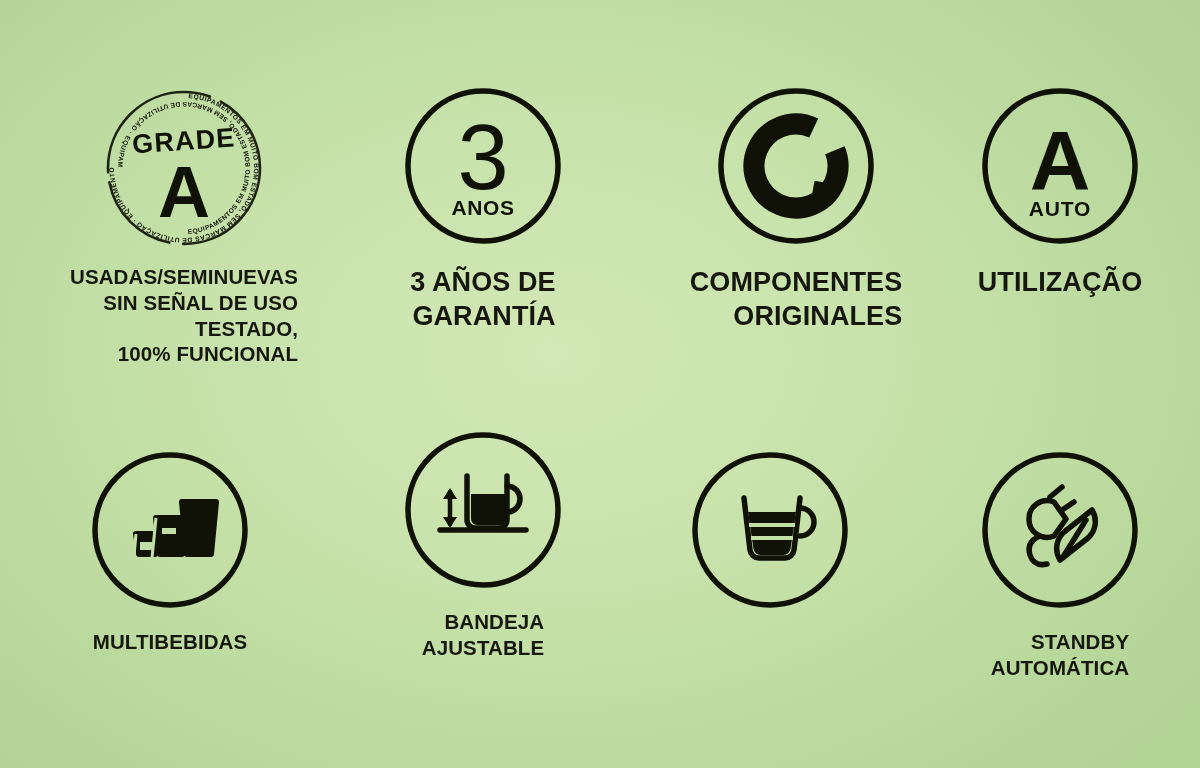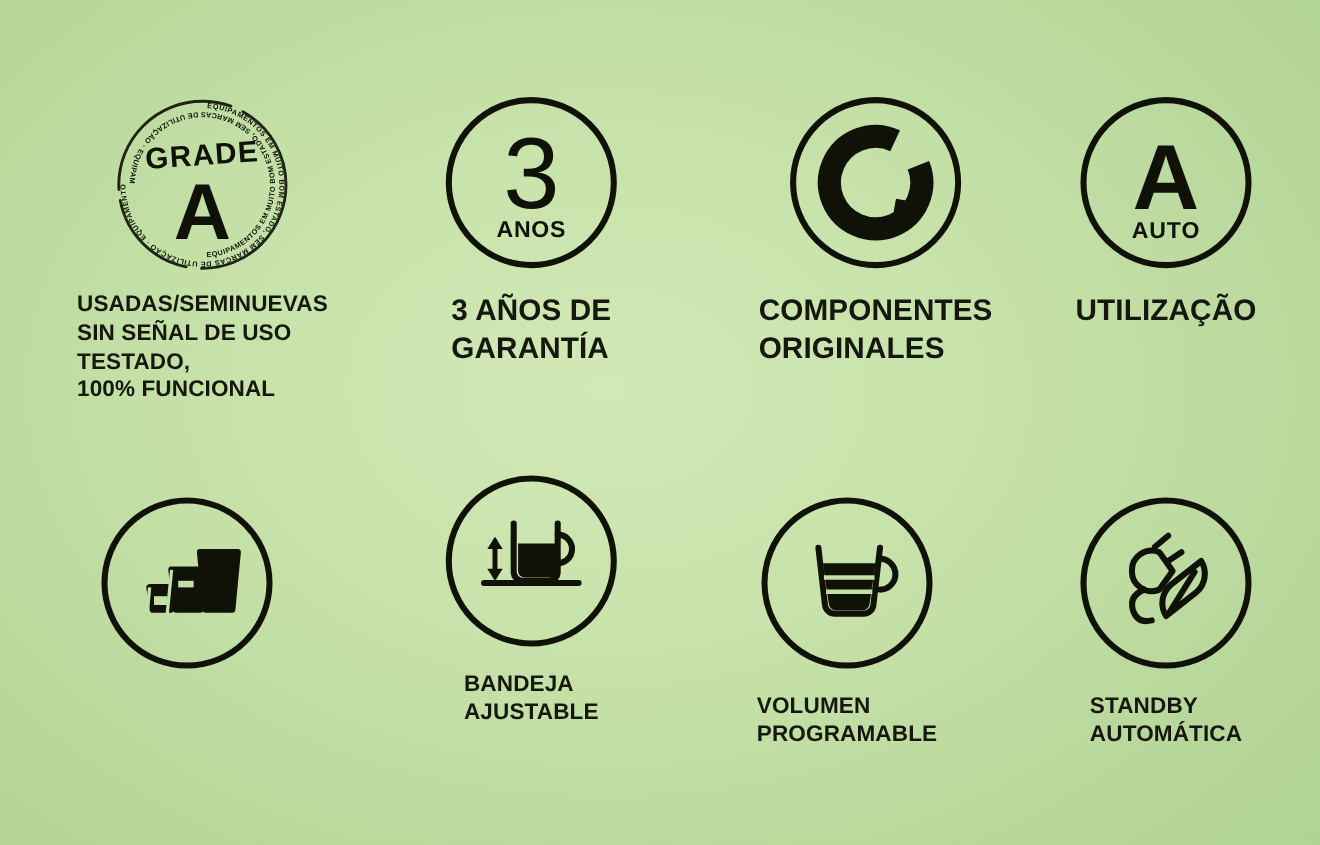--- a/index.html
+++ b/index.html
@@ -45,21 +45,21 @@
   .badge {
     position: relative;
     display: flex;
     align-items: center;
     justify-content: center;
   }
   .badge svg { display: block; overflow: visible; }
 
   
   .caption {
-    text-align: left;
+    text-align: right;
     color: #16180f;
     font-weight: 700;
     letter-spacing: 0.1px;
     white-space: pre-line;
     line-height: 1.26;
   }
 
   
   .row-top .badge { width: 160px; height: 160px; }
   .row-top .caption { font-size: 27px; margin-top: 19px; }
@@ -175,20 +175,21 @@
             <path d="M46 84 h22 l-3 20 h-16 z" fill="#101208" stroke="#101208" stroke-width="6" stroke-linejoin="round"></path>
             <path d="M68 89 a7 7 0 0 1 0 12" fill="none" stroke="#101208" stroke-width="4.5"></path>
 
             <path d="M66 68 l-4 40" stroke="#c2dfa5" stroke-width="3" fill="none"></path>
             <path d="M46 84 l-2 22" stroke="#c2dfa5" stroke-width="3" fill="none"></path>
             <rect x="50" y="92" width="12" height="8" fill="#c2dfa5"></rect>
             <rect x="72" y="78" width="14" height="6" fill="#c2dfa5"></rect>
           </g>
         </svg>
       </div>
+      <div class="caption">MULTIBEBIDAS</div>
     </div>
 
     <div class="cell row-bottom" id="cell-tray">
       <div class="badge">
         <svg viewBox="0 0 160 160" width="160" height="160" aria-hidden="true">
           <circle cx="80" cy="80" r="75" fill="none" class="stroke-dark" stroke-width="5.5"></circle>
 
           <path d="M64 46 v44 a8 8 0 0 0 8 8 h24 a8 8 0 0 0 8 -8 v-44" fill="none" stroke="#101208" stroke-width="5.5" stroke-linecap="round"></path>
 
           <path d="M68 64 h36 v25 a6 6 0 0 1 -6 6 h-24 a6 6 0 0 1 -6 -6 z" class="fill-dark"></path>
@@ -213,22 +214,20 @@
 
           <path d="M54 48 L60 100 a9 9 0 0 0 9 8 h26 a9 9 0 0 0 9 -8 L110 48" fill="none" stroke="#101208" stroke-width="5.5" stroke-linecap="round"></path>
           <path d="M58 62 L63.5 99 a7 7 0 0 0 7 6 h23 a7 7 0 0 0 7 -6 L106 62 Z" class="fill-dark"></path>
 
           <line x1="59" y1="75" x2="105" y2="75" stroke="#c2dfa5" stroke-width="4"></line>
           <line x1="61" y1="88" x2="103" y2="88" stroke="#c2dfa5" stroke-width="4"></line>
 
           <path d="M110 58 a14 14 0 0 1 0 28" fill="none" stroke="#101208" stroke-width="5.5" stroke-linecap="round"></path>
         </svg>
       </div>
-      <div class="caption">VOLUMEN
-PROGRAMABLE</div>
     </div>
 
     <div class="cell row-bottom" id="cell-standby">
       <div class="badge">
         <svg viewBox="0 0 160 160" width="160" height="160" aria-hidden="true">
           <circle cx="80" cy="80" r="75" fill="none" class="stroke-dark" stroke-width="5.5"></circle>
           <g fill="none" stroke="#101208" stroke-width="5.5" stroke-linecap="round" stroke-linejoin="round">
 
             <path d="M49 69 a18 18 0 0 1 25 -17 l12 17 l-12 17 a18 18 0 0 1 -25 -17 z"></path>
 

